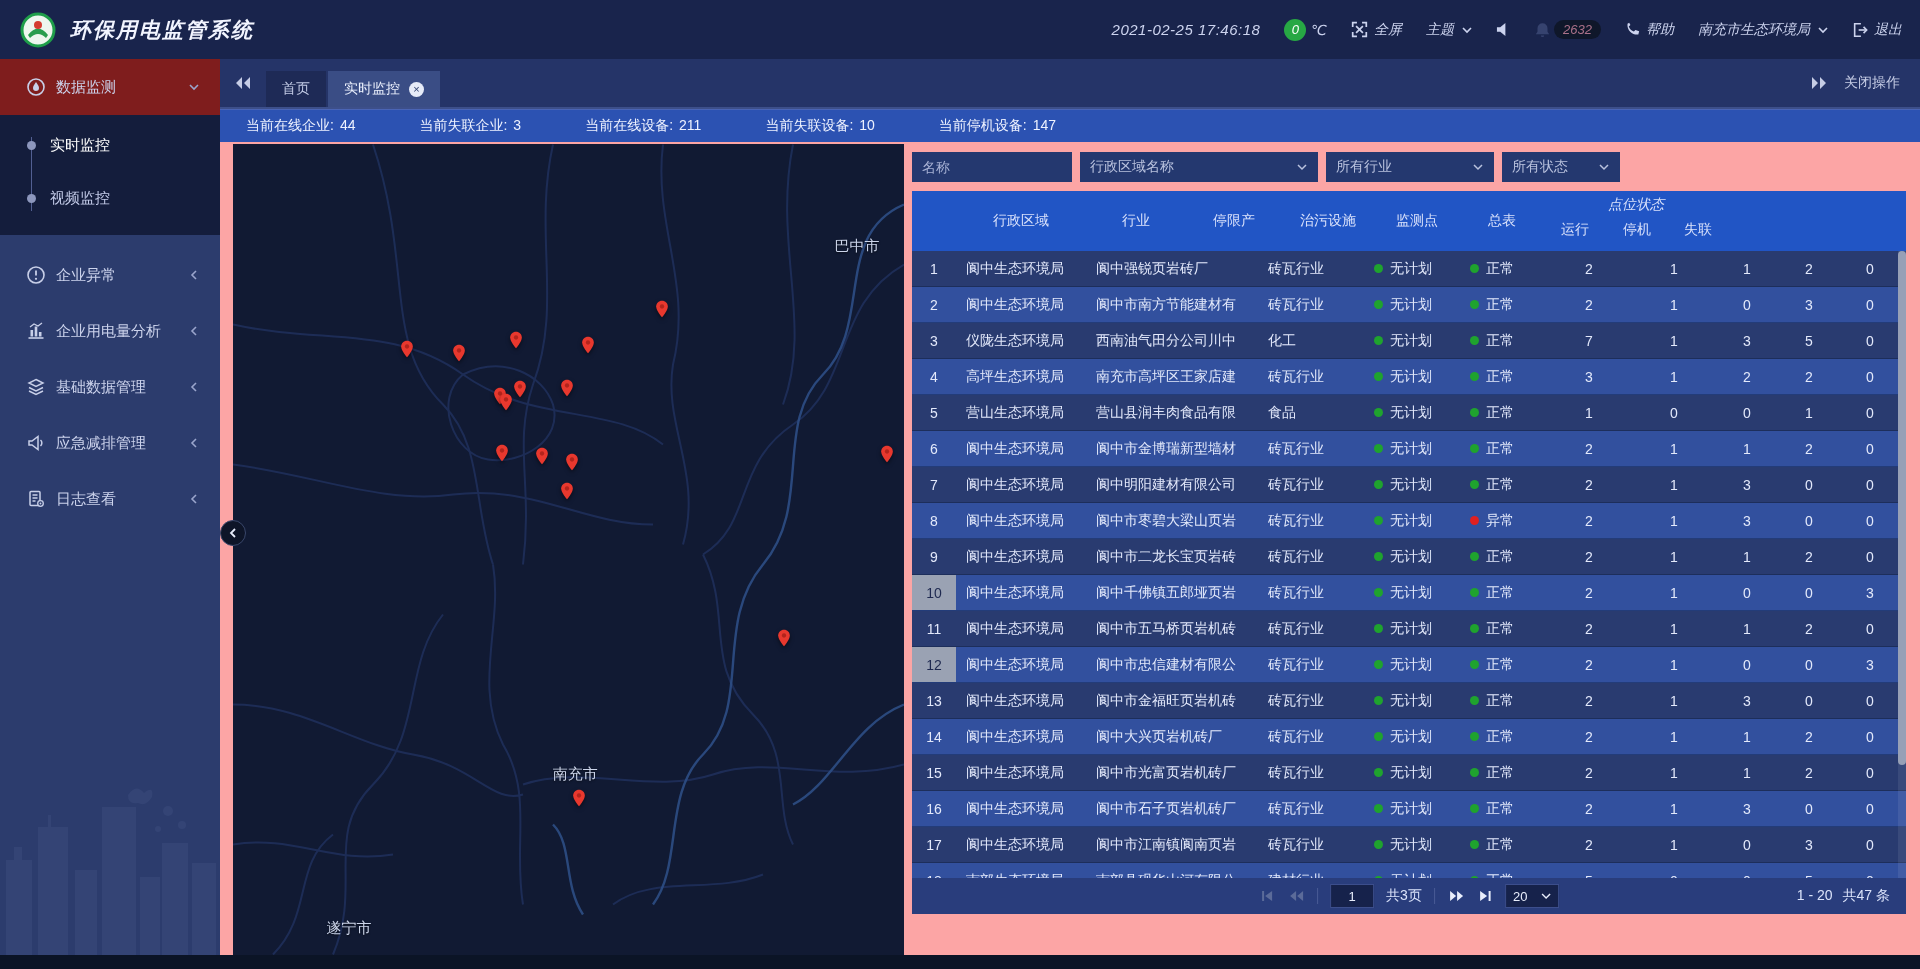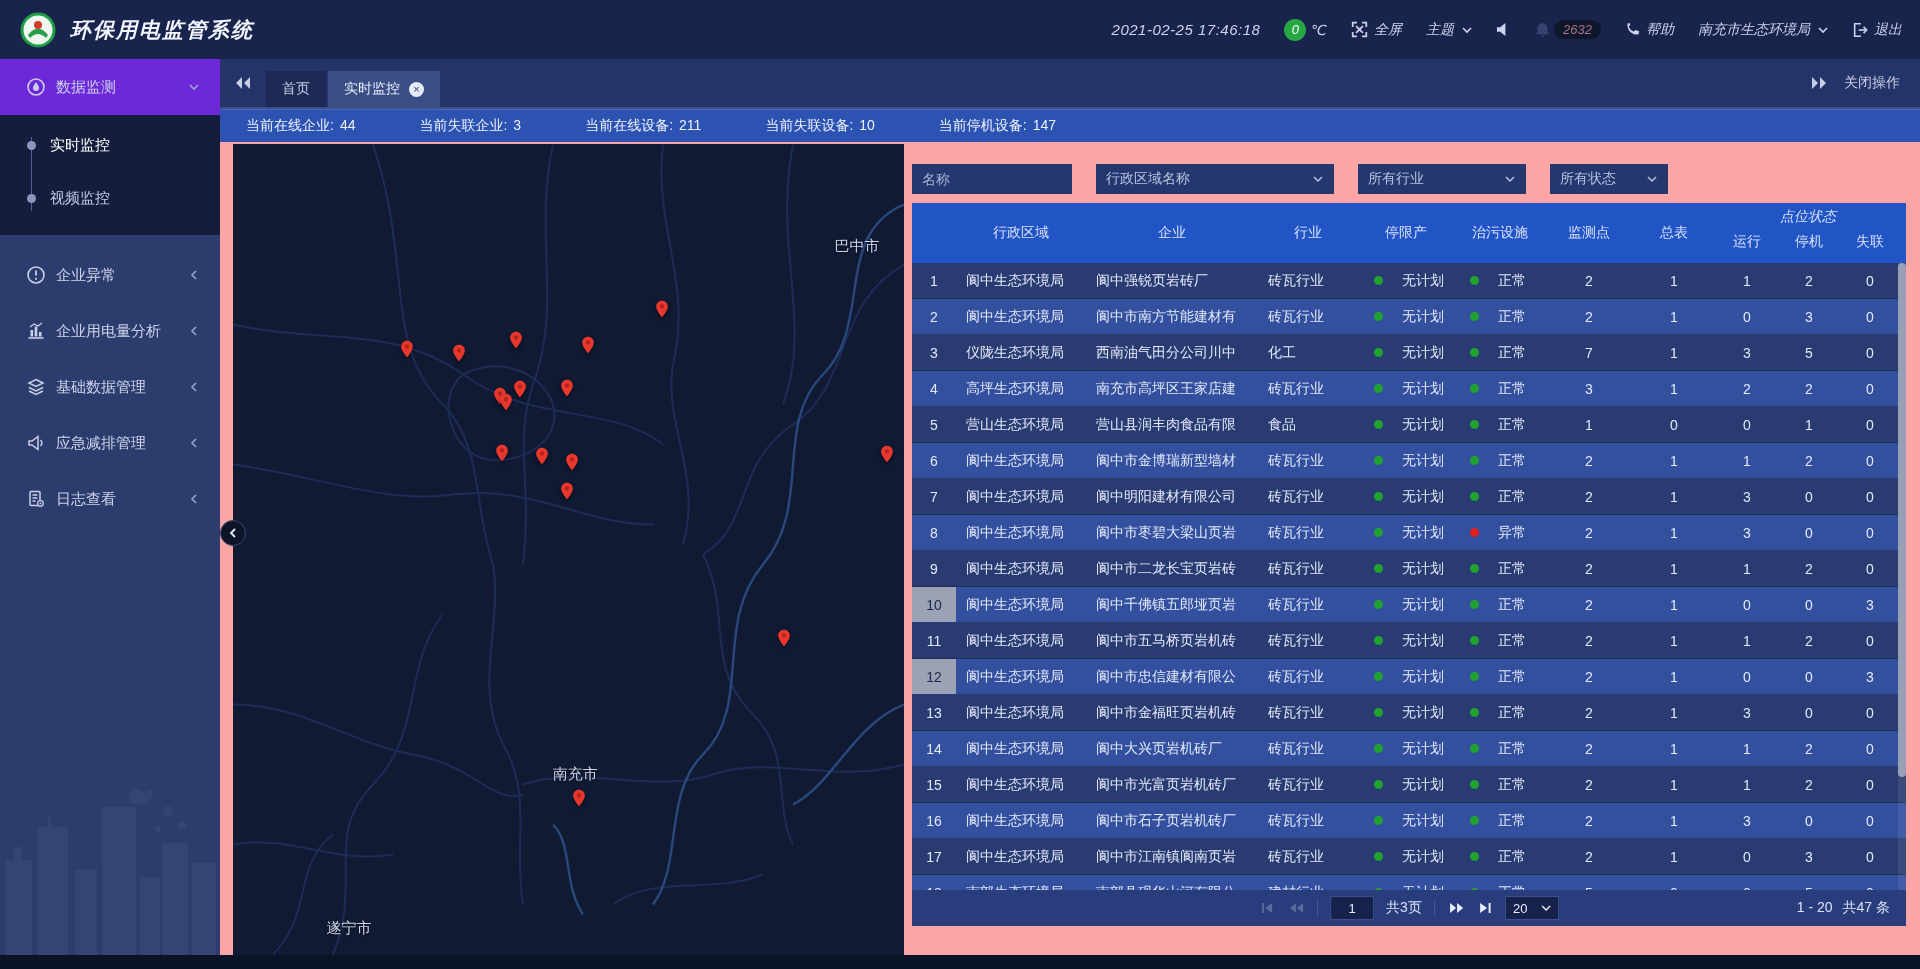--- a/index.html
+++ b/index.html
@@ -21,21 +21,21 @@
   .caret{margin-left:2px;}
 
   
   .layout{display:flex;height:896px;}
 
   
   .sidebar{width:220px;background:#2c3c6d;flex-shrink:0;position:relative;overflow:hidden;}
   .group{height:56px;display:flex;align-items:center;padding:0 20px 0 26px;color:#ccd3ec;font-size:15px;cursor:pointer;position:relative;}
   .group .g-icon{margin-right:10px;flex-shrink:0;}
   .group .g-label{flex:1;white-space:nowrap;}
-  .group.expanded{background:#6d28d9;}
+  .group.expanded{background:#7f1d1d;}
   .submenu{background:#141d3c;position:relative;padding:4px 0 10px;}
   .submenu::before{content:'';position:absolute;left:31px;top:22px;bottom:24px;width:1px;background:#525f92;}
   .submenu-item{height:53px;display:flex;align-items:center;padding-left:50px;color:#c3cbe8;font-size:15px;cursor:pointer;position:relative;white-space:nowrap;}
   .submenu-item::before{content:'';position:absolute;left:27px;top:22px;width:9px;height:9px;border-radius:50%;background:#8d97bd;}
   .submenu-item.active{color:#ffffff;}
   .cityscape{position:absolute;bottom:0;left:0;opacity:.5;pointer-events:none;}
 
   
   .main{flex:1;display:flex;flex-direction:column;background:#fca5a5;min-width:0;}
 
@@ -54,21 +54,21 @@
 
   
   .map-panel{width:671px;flex-shrink:0;position:relative;}
   .map-surface{position:absolute;inset:0;background:#111a33;overflow:hidden;}
   .map-city{position:absolute;color:#ccd5ea;font-size:15px;transform:translate(-50%,-50%);white-space:nowrap;text-shadow:0 1px 2px rgba(0,0,0,.6);}
   .map-pin{position:absolute;width:20px;height:20px;transform:translate(-50%,-100%);cursor:pointer;filter:drop-shadow(0 2px 2px rgba(0,0,0,.5));}
   .map-toggle{position:absolute;left:-13px;top:calc(48% - 13px);width:26px;height:26px;border-radius:50%;background:#0e1528;border:1px solid #39476b;display:flex;align-items:center;justify-content:center;cursor:pointer;z-index:5;}
 
   
   .right-panel{flex:1;display:flex;flex-direction:column;margin-left:8px;min-width:0;}
-  .filters{display:flex;gap:24px;margin:20px 0 9px;}
+  .filters{display:flex;gap:8px;margin:8px 0 9px;}
   .f-input{width:160px;height:30px;background:#24386f;border:none;outline:none;color:#dfe5f8;padding:0 10px;font-size:14px;}
   .f-input::placeholder{color:#a7b1d4;}
   .f-select{height:30px;background:#24386f;color:#b9c2de;display:flex;align-items:center;justify-content:space-between;padding:0 10px;font-size:14px;cursor:pointer;}
   .f-region{width:238px;}.f-industry{width:168px;}.f-status{width:118px;}
 
   .tbl-head{height:60px;background:#2155c5;color:#d9e1fb;font-size:14px;display:flex;}
   .hc{display:flex;align-items:center;justify-content:center;height:100%;}
   .group-col{display:flex;flex-direction:column;}
   .group-col .g-top{height:28px;display:flex;align-items:center;justify-content:center;font-style:italic;}
   .group-col .g-bottom{flex:1;display:flex;}
@@ -78,21 +78,21 @@
   .c5{width:92px;}.c6{width:86px;}.c7{width:84px;}.c8{width:62px;}.c9{width:62px;}.c10{width:60px;}
   .gw{width:184px;}
 
   .tbl-body{height:627px;overflow:hidden;position:relative;}
   .row{display:flex;height:36px;align-items:center;font-size:14px;color:#e3e9fb;cursor:pointer;border-bottom:1px solid rgba(10,22,52,.35);}
   .row:nth-child(odd){background:#293b70;}
   .row:nth-child(even){background:#32509e;}
   .cell{overflow:hidden;white-space:nowrap;flex-shrink:0;}
   .cell.num,.cell.c0{text-align:center;}
   .cell.txt{padding-left:10px;}
-  .cell.status{display:flex;align-items:center;gap:19px;padding-left:16px;}
+  .cell.status{display:flex;align-items:center;gap:7px;padding-left:16px;}
   .dot{width:9px;height:9px;border-radius:50%;flex-shrink:0;}
   .row.flag .c0{background:#9aa2b3;color:#1e2950;height:100%;line-height:36px;}
   .scrollbar{position:absolute;right:0;top:0;bottom:0;width:8px;background:rgba(255,255,255,.08);}
   .scroll-thumb{position:absolute;top:0;left:0;right:0;height:82%;background:#97a0b6;border-radius:4px;cursor:pointer;}
 
   .pagination{height:36px;background:#293d7c;display:flex;align-items:center;position:relative;font-size:14px;color:#dbe3fa;}
   .pg-center{position:absolute;left:50%;transform:translateX(-50%);display:flex;align-items:center;gap:12px;}
   .pg-btn{cursor:pointer;display:flex;align-items:center;}
   .pg-div{width:1px;height:16px;background:#4a5b96;}
   .pg-input{width:44px;height:24px;background:#16224b;border:1px solid #3c4e8c;color:#e8edfb;text-align:center;font-size:13px;outline:none;}
@@ -475,21 +475,20 @@
             <span>所有状态</span>
             <svg width="12" height="9" viewBox="0 0 12 9">
                 <path d="M2 2 l4 4 4-4" stroke="#b9c2de" stroke-width="1.5" fill="none"></path>
               </svg>
           </div>
         </div>
 
         <div class="tbl-head">
           <div class="hc c0"></div>
           <div class="hc c1">行政区域</div>
-          <div class="hc c2">企业</div>
           <div class="hc c3">行业</div>
           <div class="hc c4">停限产</div>
           <div class="hc c5">治污设施</div>
           <div class="hc c6">监测点</div>
           <div class="hc c7">总表</div>
           <div class="group-col gw">
             <div class="g-top">点位状态</div>
             <div class="g-bottom">
               <div class="hc c8">运行</div>
               <div class="hc c9">停机</div>

